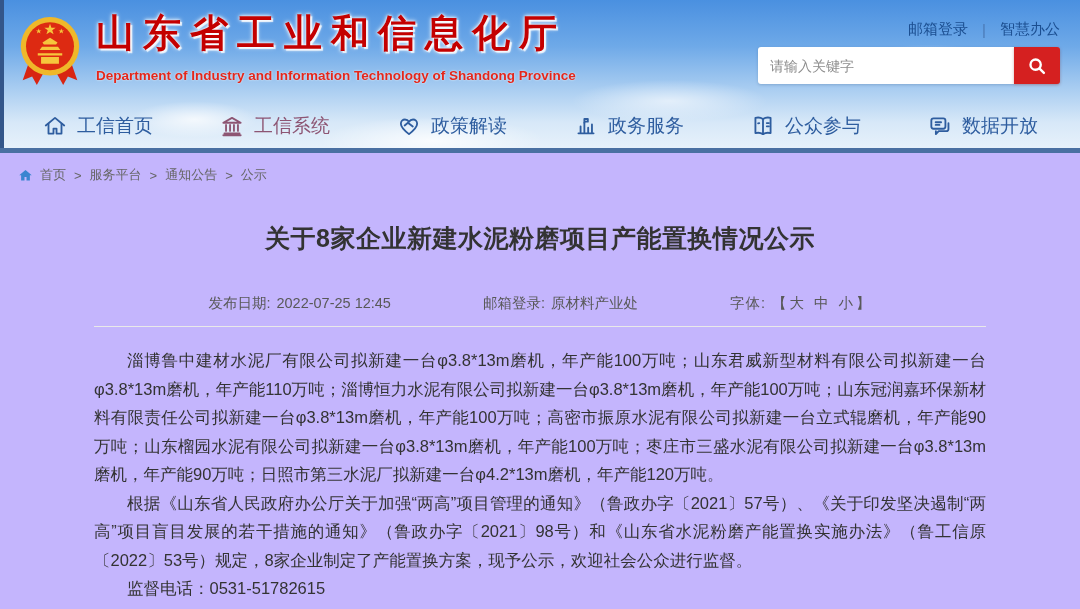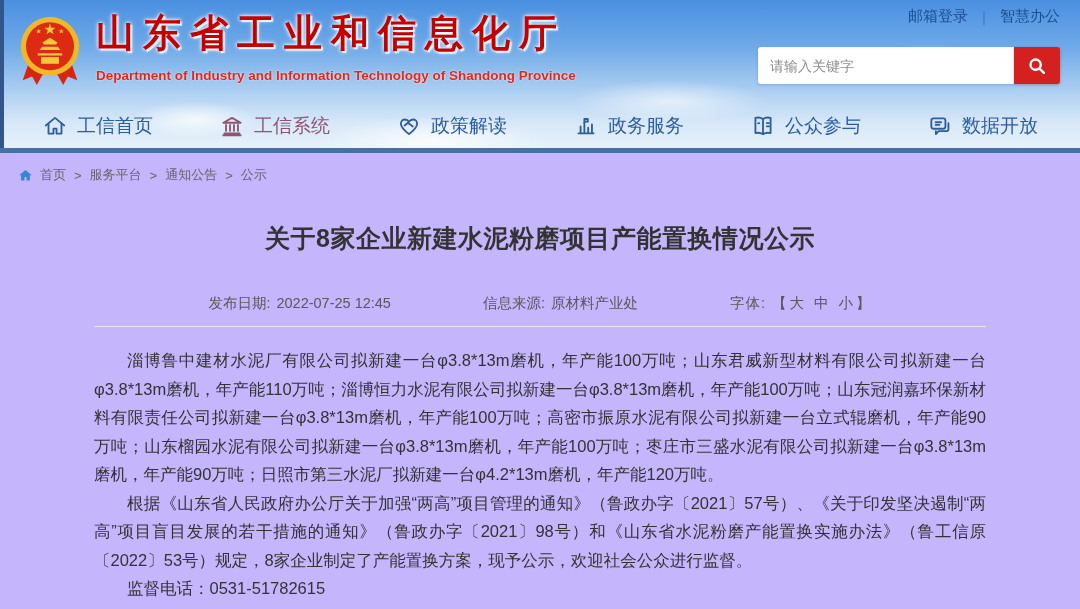--- a/index.html
+++ b/index.html
@@ -18,21 +18,21 @@
       radial-gradient(110px 24px at 86% 40%, rgba(255,255,255,.55), rgba(255,255,255,0) 70%),
       radial-gradient(160px 34px at 40% 92%, rgba(255,255,255,.8), rgba(255,255,255,0) 70%); }
   .emblem { position:absolute; left:18px; top:12px; width:64px; height:78px; }
   .brand { position:absolute; left:96px; top:8px; }
   .site-title { font-size:38px; font-weight:900; letter-spacing:9px; color:#c40000; white-space:nowrap;
     text-shadow:0 0 3px #fff,0 0 5px rgba(255,255,255,.95),2px 2px 1px rgba(255,255,255,.85);
     font-family:"Liberation Serif","DejaVu Serif",serif; }
   .site-subtitle { margin-top:9px; font-size:13.5px; font-weight:bold; color:#e3271c;
     text-shadow:0 0 2px rgba(255,255,255,.9); }
 
-  .topbar { position:absolute; top:7px; right:20px; font-size:15px; color:#1b4e90; display:flex; gap:14px; align-items:center; }
+  .topbar { position:absolute; top:20px; right:20px; font-size:15px; color:#1b4e90; display:flex; gap:14px; align-items:center; }
   .topbar a { color:#1b4e90; text-decoration:none; cursor:pointer; }
   .topbar .sep { color:#4a79b5; }
 
   .searchbar { position:absolute; top:47px; right:20px; width:302px; height:37px; display:flex; }
   .search-input { flex:1; height:100%; border:none; outline:none; padding:0 12px; font-size:14px; color:#333;
     background:#fff; border-radius:3px 0 0 3px; box-shadow:0 1px 3px rgba(30,70,120,.25); }
   .search-input::placeholder { color:#8d8d8d; }
   .search-btn { width:46px; height:100%; border:none; background:#d52020; border-radius:0 3px 3px 0;
     display:flex; align-items:center; justify-content:center; cursor:pointer; box-shadow:0 1px 3px rgba(120,20,20,.35); }
 
@@ -167,21 +167,21 @@
   </div>
 
   <div class="article">
     <h1 class="article-title">关于8家企业新建水泥粉磨项目产能置换情况公示</h1>
 
     <div class="meta">
       <span>
         <span class="lbl">发布日期:</span><span>2022-07-25 12:45</span>
       </span>
       <span>
-        <span class="lbl">信息来源:</span><span>原材料产业处</span>
+        <span class="lbl">邮箱登录:</span><span>原材料产业处</span>
       </span>
       <span class="font-sizes">
         <span class="lbl">字体:</span><span>【</span><span class="fs">大</span> <span class="fs">中</span> <span class="fs">小</span><span>】</span>
       </span>
     </div>
 
     <div class="body-text">
       <p>淄博鲁中建材水泥厂有限公司拟新建一台φ3.8*13m磨机，年产能100万吨；山东君威新型材料有限公司拟新建一台φ3.8*13m磨机，年产能110万吨；淄博恒力水泥有限公司拟新建一台φ3.8*13m磨机，年产能100万吨；山东冠润嘉环保新材料有限责任公司拟新建一台φ3.8*13m磨机，年产能100万吨；高密市振原水泥有限公司拟新建一台立式辊磨机，年产能90万吨；山东榴园水泥有限公司拟新建一台φ3.8*13m磨机，年产能100万吨；枣庄市三盛水泥有限公司拟新建一台φ3.8*13m磨机，年产能90万吨；日照市第三水泥厂拟新建一台φ4.2*13m磨机，年产能120万吨。</p>
       <p>根据《山东省人民政府办公厅关于加强“两高”项目管理的通知》（鲁政办字〔2021〕57号）、《关于印发坚决遏制“两高”项目盲目发展的若干措施的通知》（鲁政办字〔2021〕98号）和《山东省水泥粉磨产能置换实施办法》（鲁工信原〔2022〕53号）规定，8家企业制定了产能置换方案，现予公示，欢迎社会公众进行监督。</p>
       <p>监督电话：0531-51782615</p>

